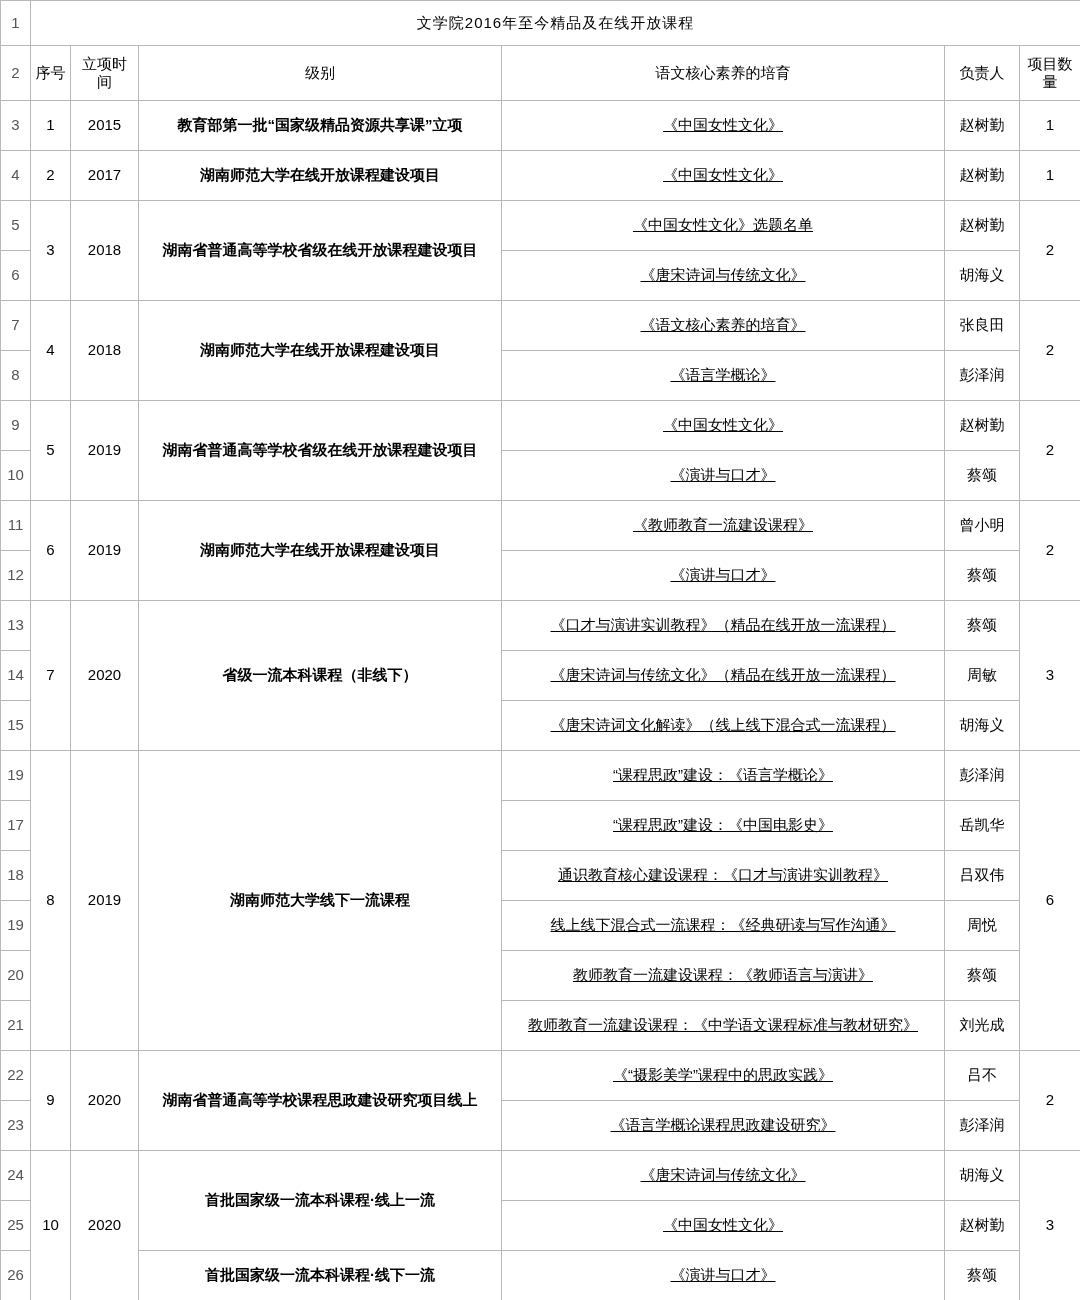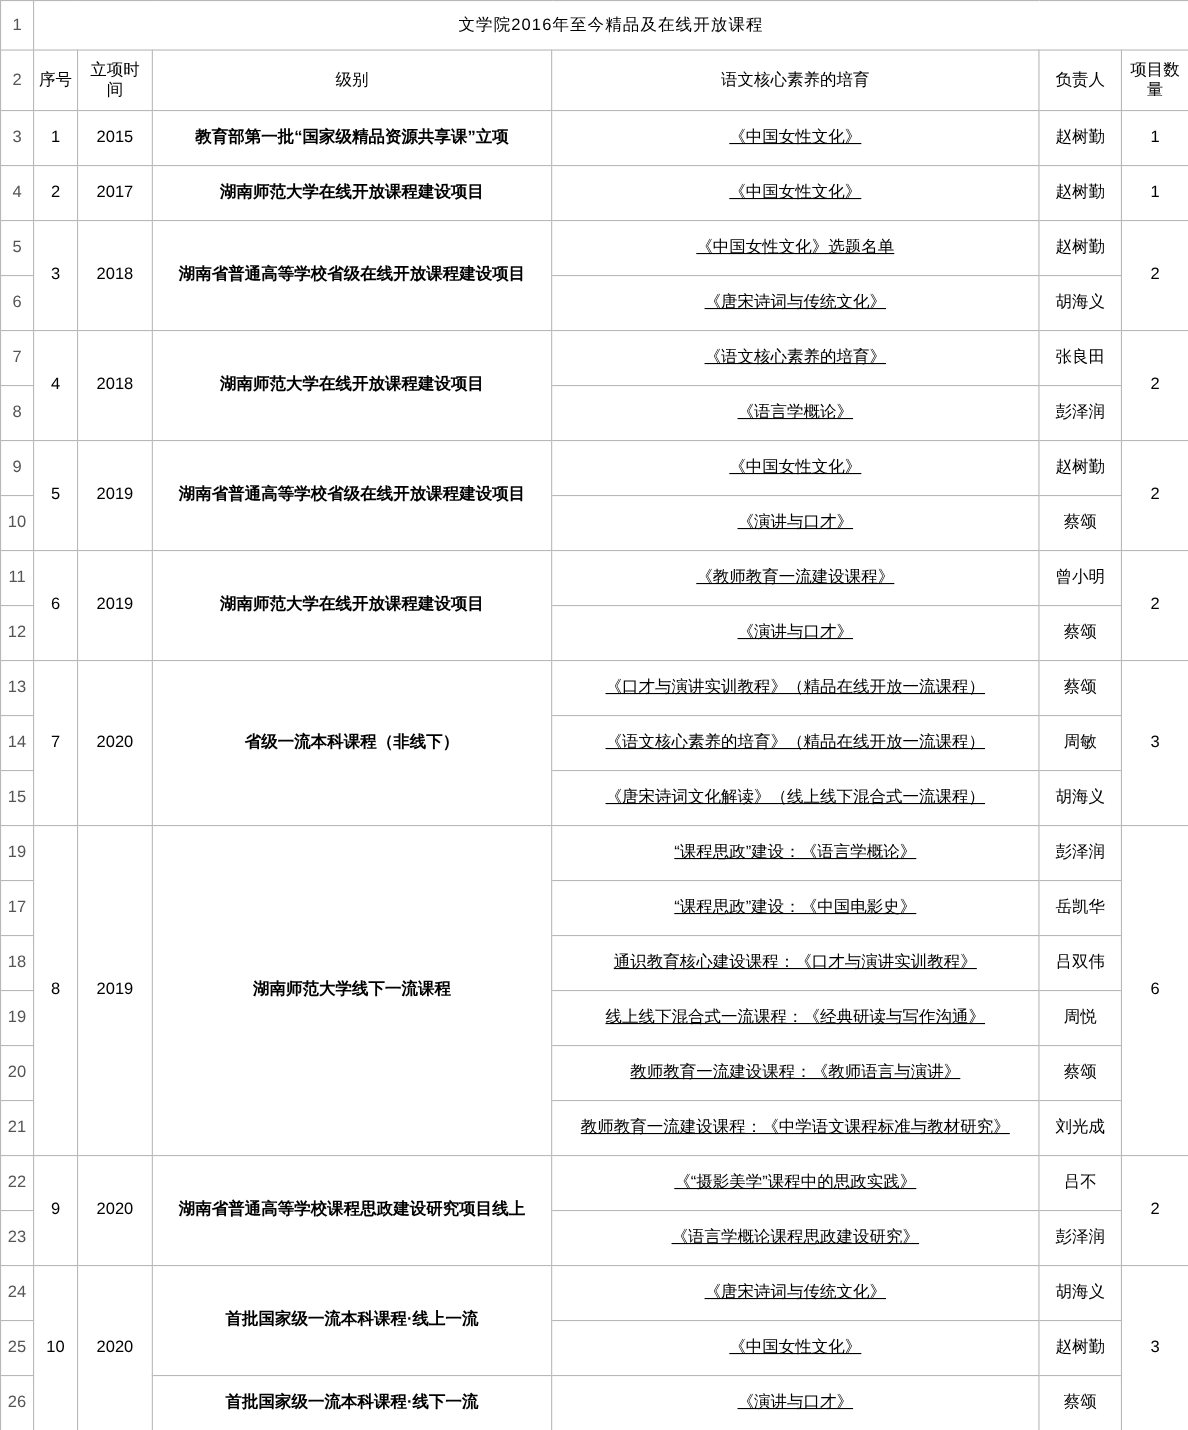--- a/index.html
+++ b/index.html
@@ -197,21 +197,21 @@
         <td class="rownum">13</td>
         <td class="seq-cell" rowspan="3">7</td>
         <td class="year-cell" rowspan="3">2020</td>
         <td class="level-cell" rowspan="3">省级一流本科课程（非线下）</td>
         <td class="name-cell">《口才与演讲实训教程》（精品在线开放一流课程）</td>
         <td class="owner-cell">蔡颂</td>
         <td class="count-cell" rowspan="3">3</td>
       </tr>
       <tr class="body-row">
         <td class="rownum">14</td>
-        <td class="name-cell">《语文核心素养的培育》（精品在线开放一流课程）</td>
+        <td class="name-cell">《唐宋诗词与传统文化》（精品在线开放一流课程）</td>
         <td class="owner-cell">周敏</td>
       </tr>
       <tr class="body-row">
         <td class="rownum">15</td>
         <td class="name-cell">《唐宋诗词文化解读》（线上线下混合式一流课程）</td>
         <td class="owner-cell">胡海义</td>
       </tr>
 
       <tr class="body-row">
         <td class="rownum">19</td>

